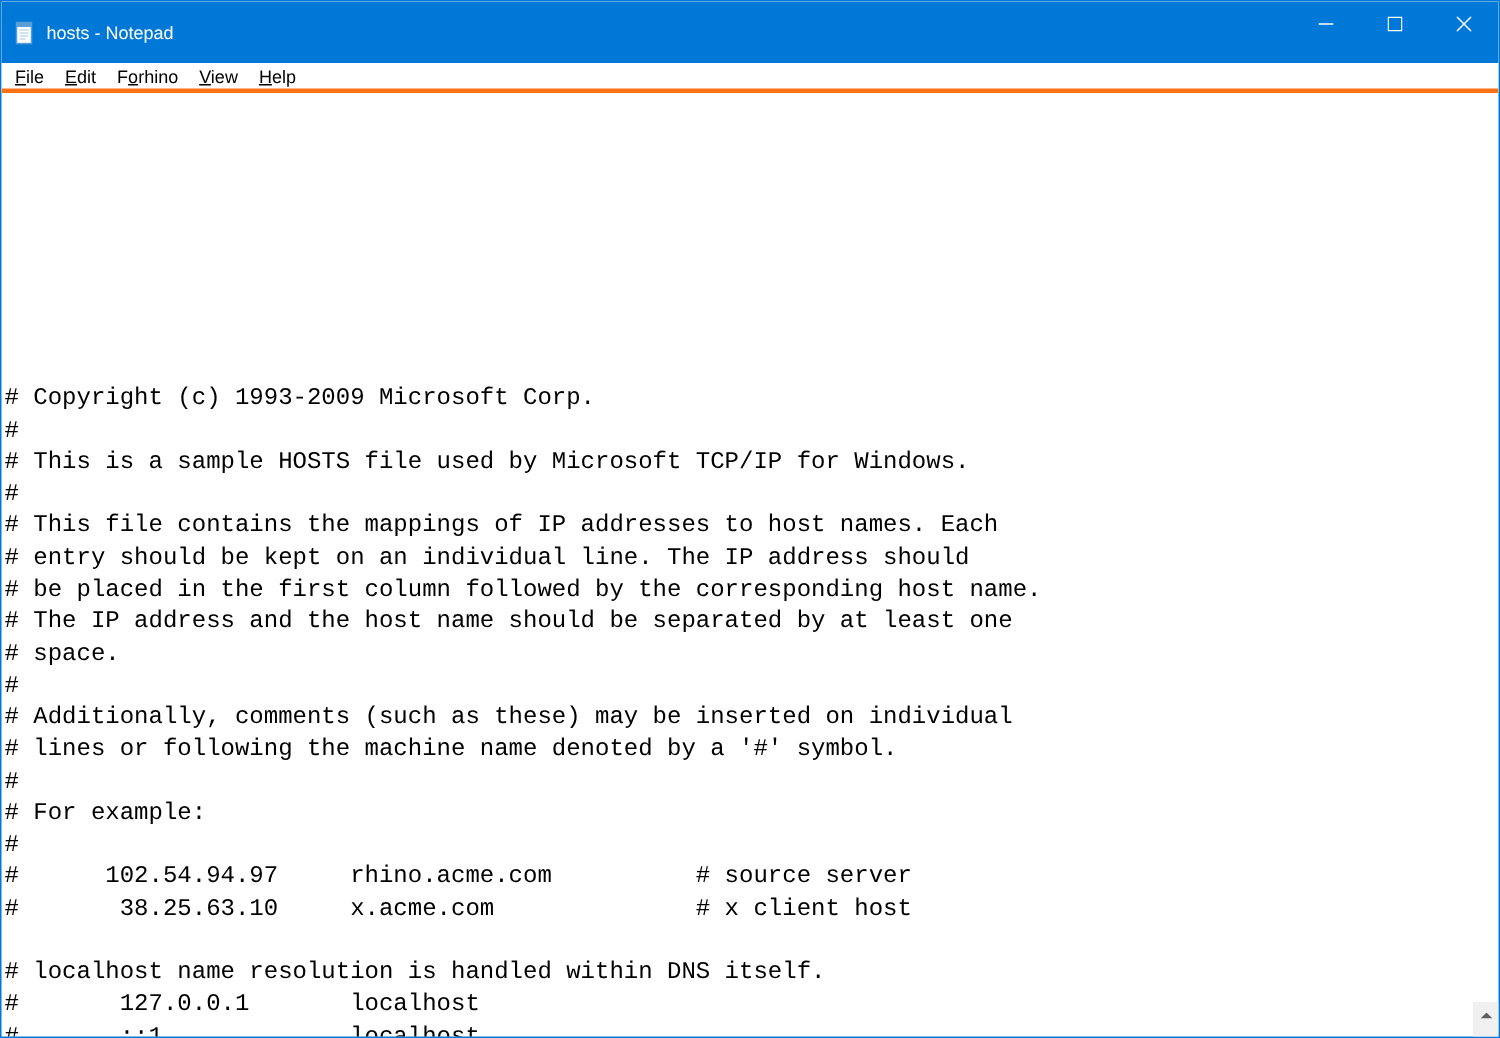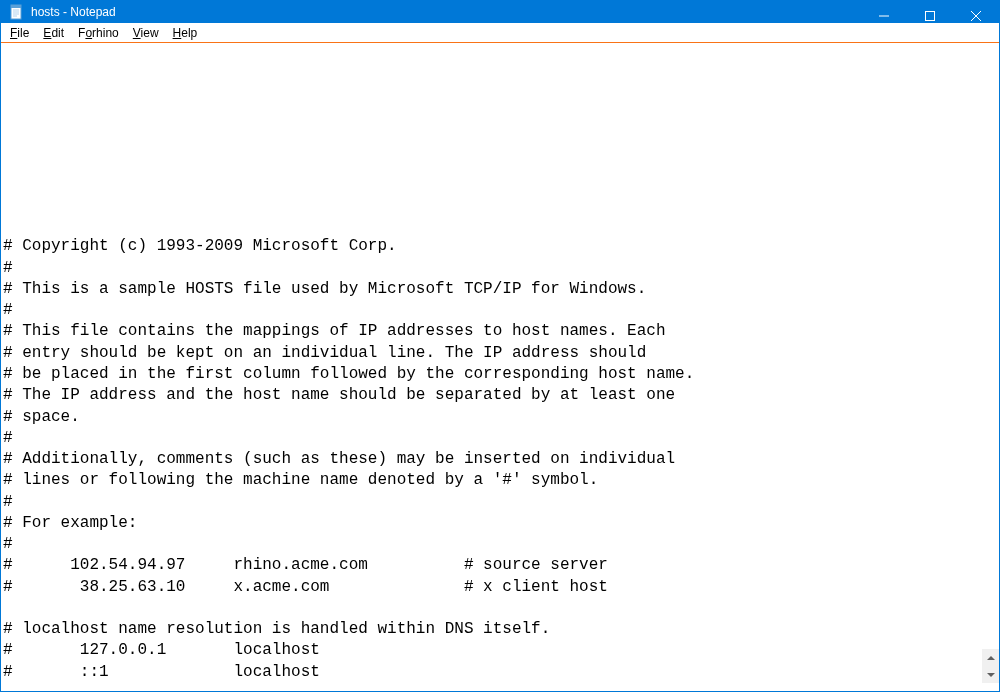--- a/index.html
+++ b/index.html
@@ -11,21 +11,21 @@
       font-family: "Segoe UI", Tahoma, sans-serif;
       background: #fff;
       width: 1000px;
       height: 692px;
       overflow: hidden;
       border: 1px solid #0078d7;
     }
     .titlebar {
       background: #0078d7;
       color: #fff;
-      height: 22px;
+      height: 41px;
       display: flex;
       align-items: center;
       padding-left: 8px;
       font-size: 12px;
     }
     .titlebar-icon {
       width: 16px;
       height: 16px;
       margin-right: 6px;
       display: inline-flex;
@@ -48,21 +48,21 @@
       color: #fff;
       cursor: pointer;
     }
     .menubar {
       background: #fff;
       height: 20px;
       display: flex;
       align-items: center;
       padding: 0 2px;
       font-size: 12px;
-      border-bottom: 1px solid #f97316;
+      border-bottom: 3px solid #f97316;
     }
     .menu-item {
       padding: 1px 7px;
       cursor: default;
     }
     .menu-item .underline {
       text-decoration: underline;
     }
     .content-wrap {
       display: flex;

